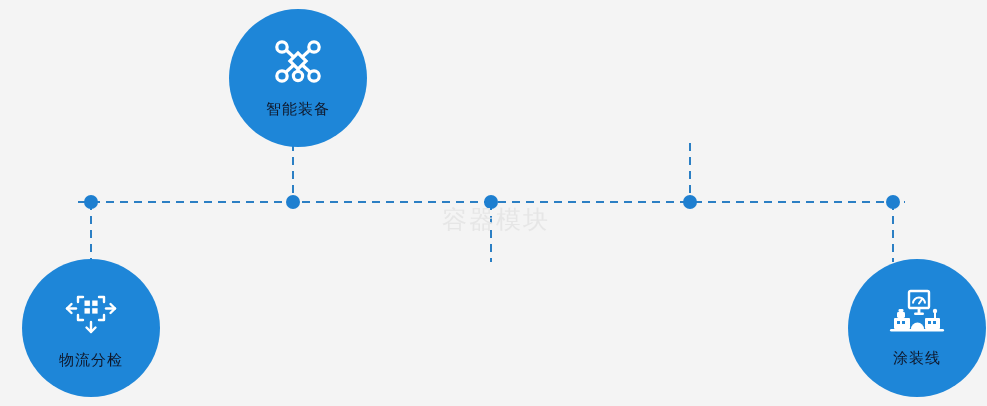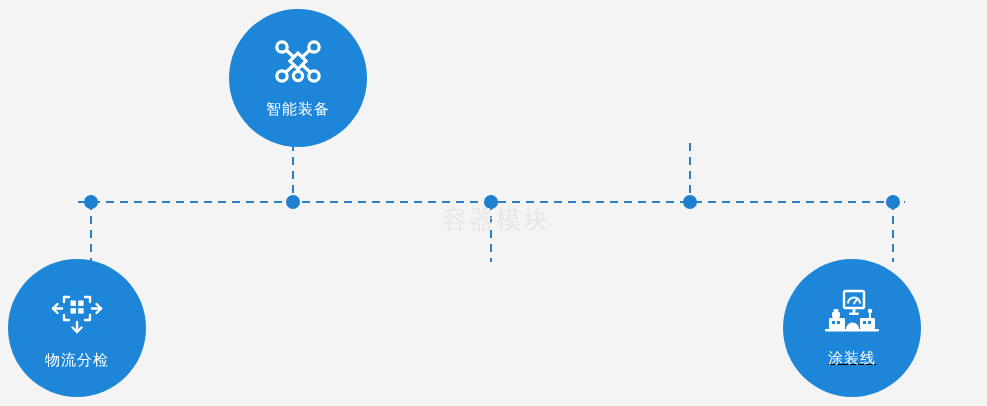--- a/index.html
+++ b/index.html
@@ -51,32 +51,32 @@
     flex-direction: column;
     align-items: center;
     justify-content: center;
   }
   .node-icon {
     display: block;
     line-height: 0;
   }
   .node-label {
     margin-top: 12px;
-    color: #ffffff;
+    color: #0f172a;
     font-size: 15px;
     letter-spacing: 1px;
     white-space: nowrap;
     text-align: center;
   }
   
   .node-smart-equipment { left: 229px; top: 9px;   width: 138px; height: 138px; }
   .node-warehouse       { left: 625px; top: 9px;   width: 138px; height: 138px; }
-  .node-sorting         { left: 8px;  top: 259px; width: 138px; height: 138px; font-family: Liberation Mono, monospace; }
+  .node-sorting         { left: 22px;  top: 259px; width: 138px; height: 138px; font-family: Liberation Mono, monospace; }
   .node-production      { left: 422px; top: 259px; width: 138px; height: 138px; }
-  .node-painting        { left: 783px; top: 259px; width: 138px; height: 138px; text-decoration: underline; }
+  .node-painting        { left: 848px; top: 259px; width: 138px; height: 138px; }
 
   .node-smart-equipment .node-label,
   .node-warehouse .node-label { margin-top: 14px; }
   .node-sorting .node-label,
   .node-production .node-label,
   .node-painting .node-label { margin-top: 14px; }
 </style>
 </head>
 <body>
 

